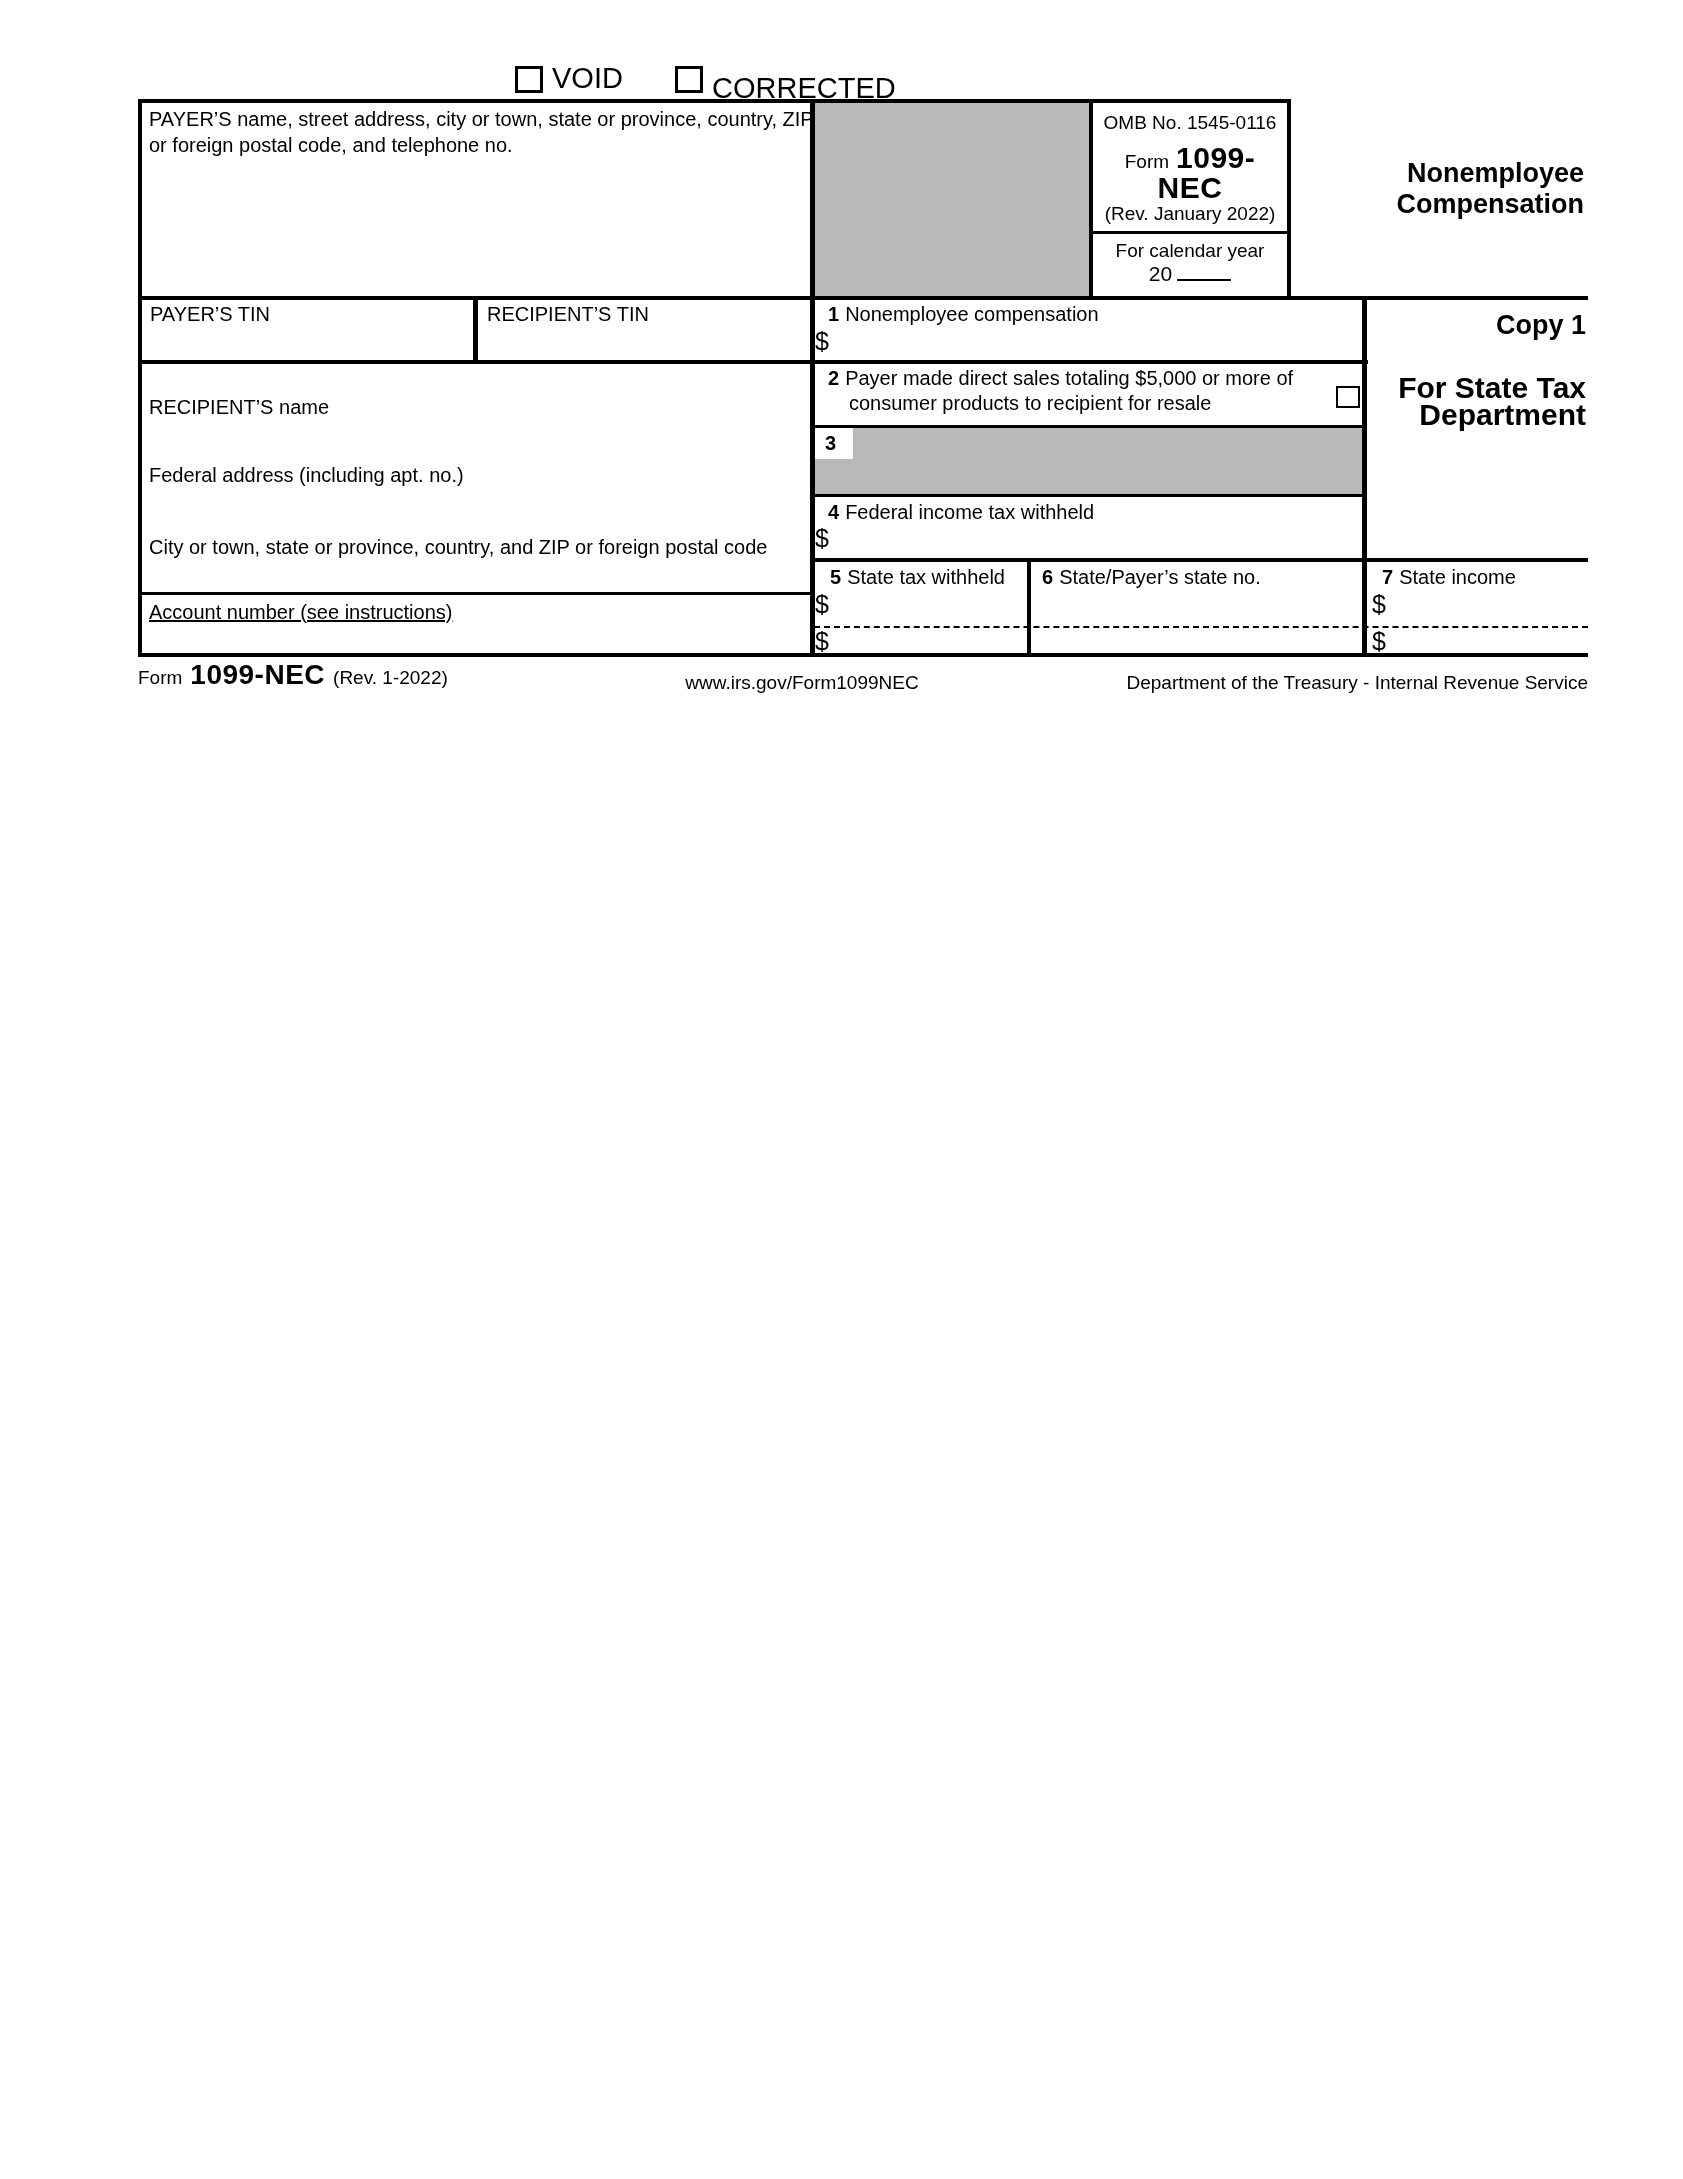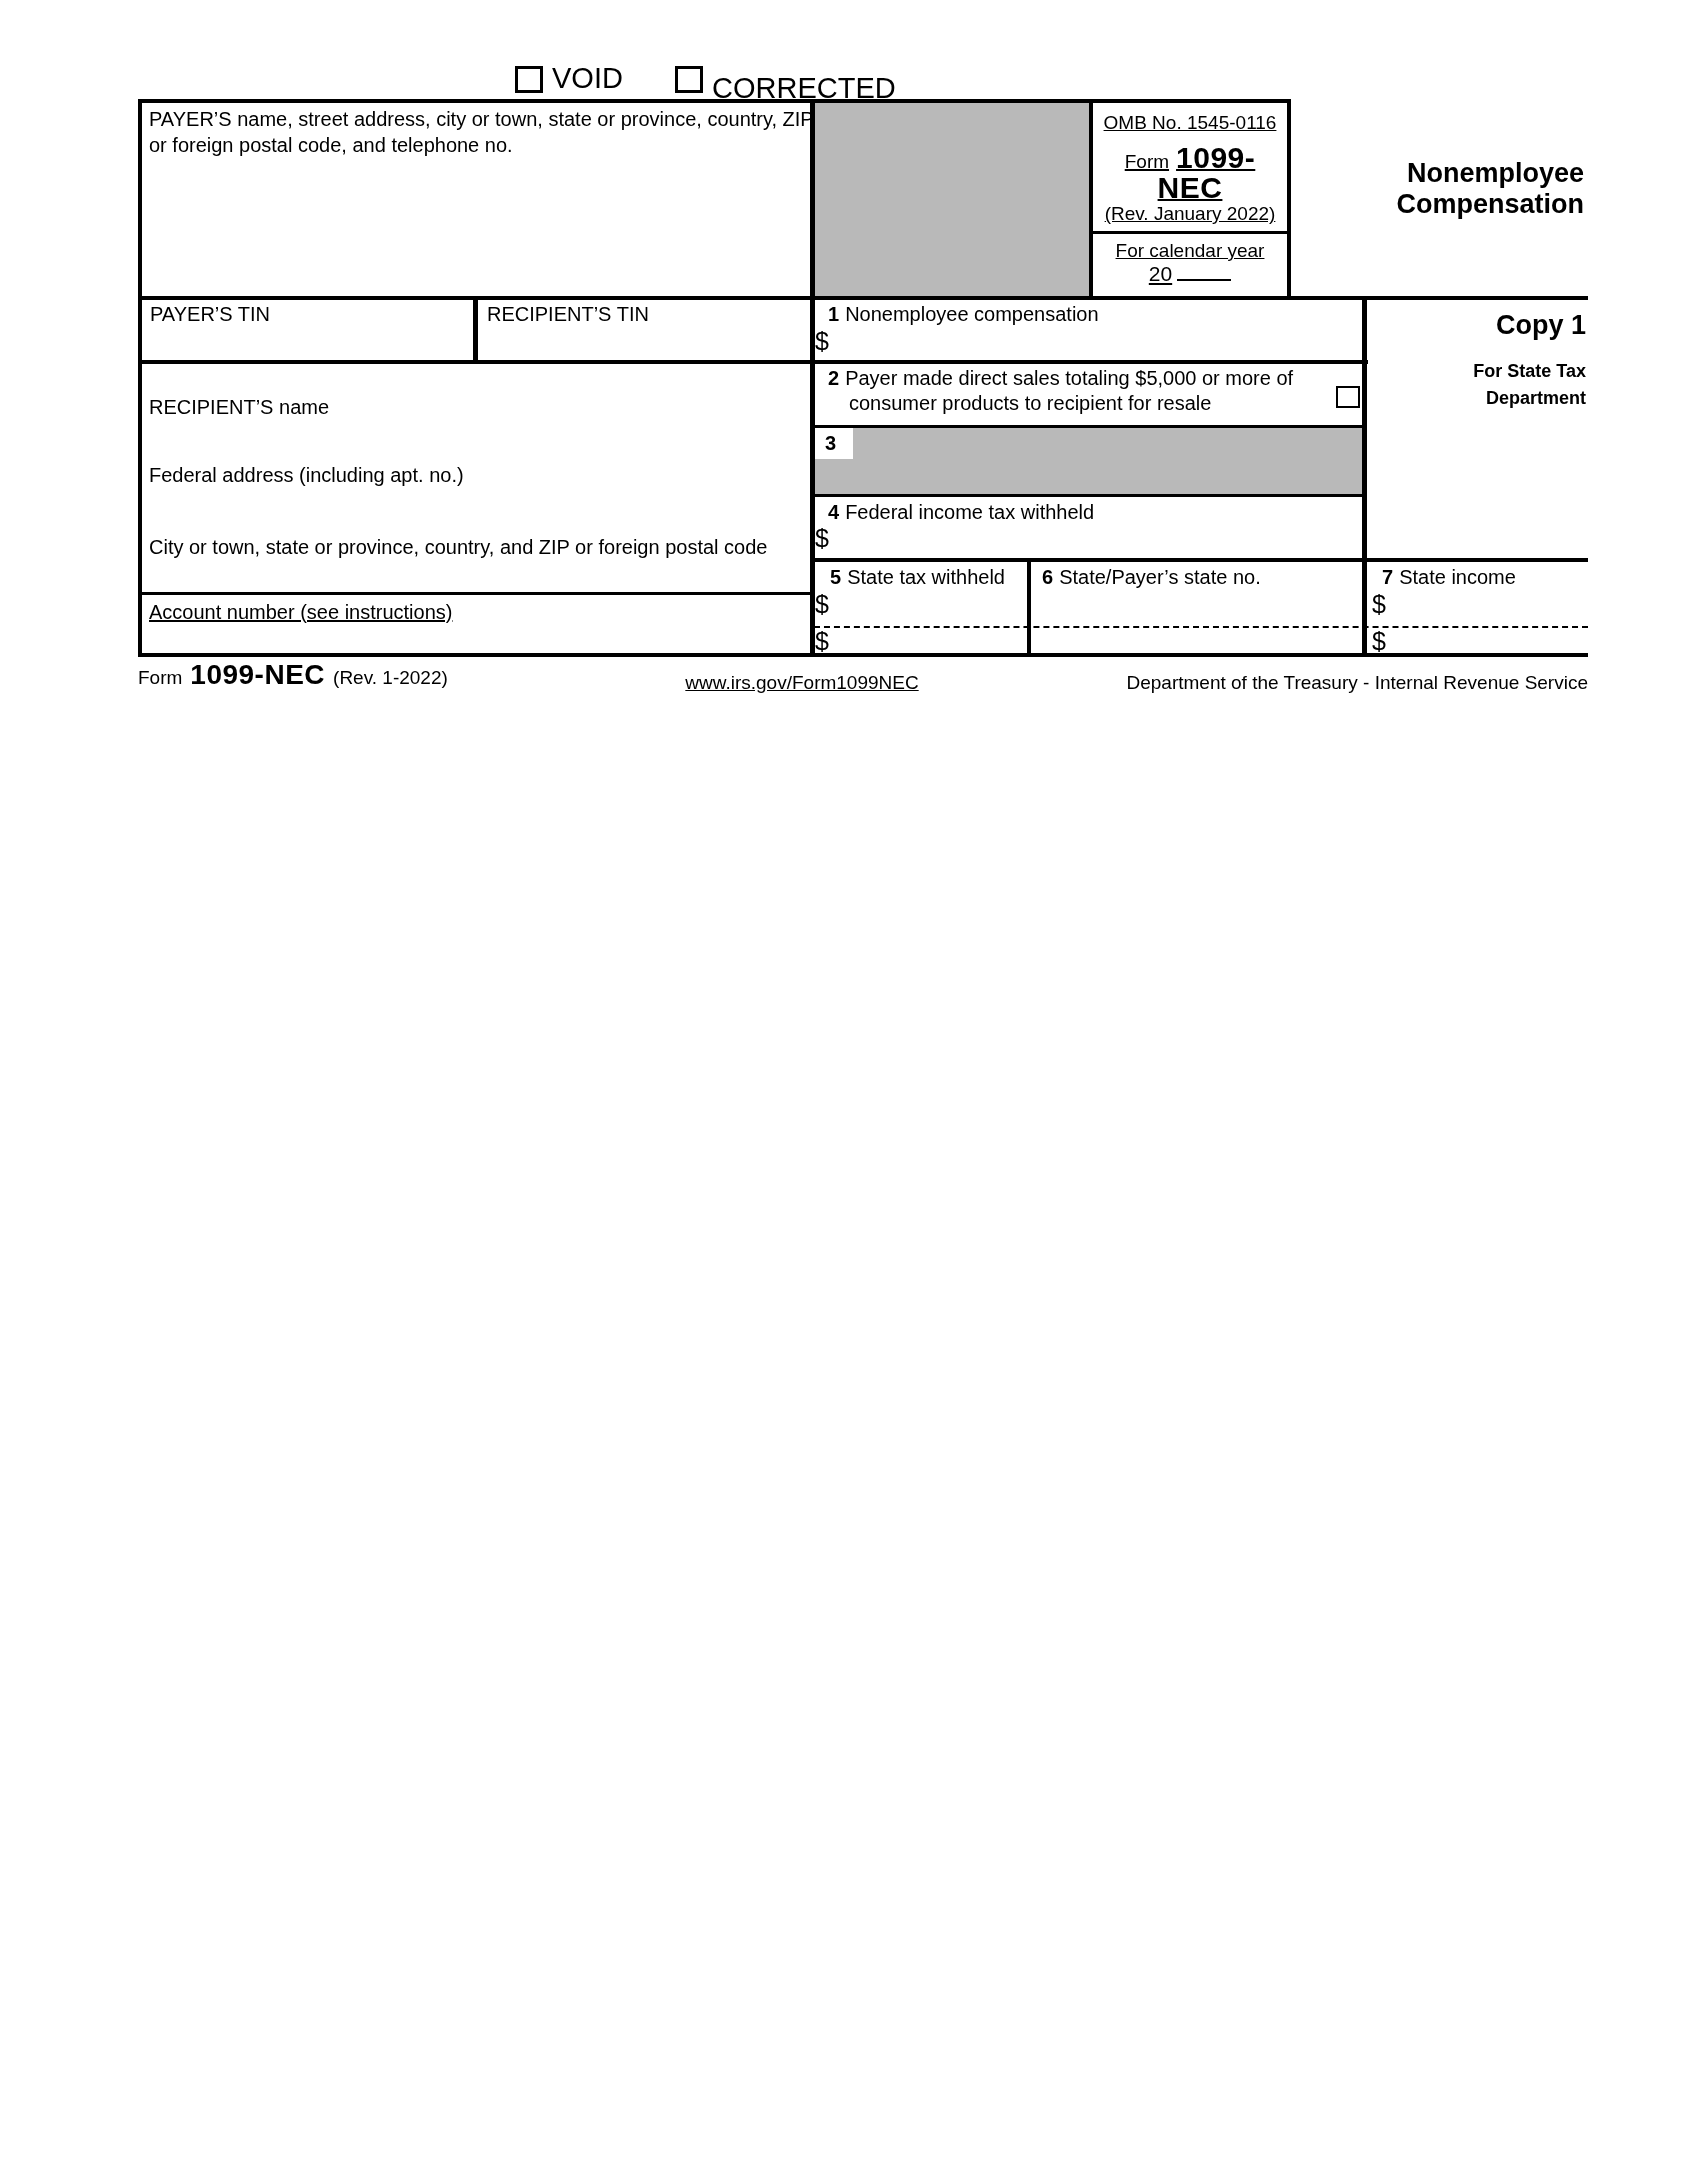--- a/index.html
+++ b/index.html
@@ -3,32 +3,32 @@
 <meta charset="utf-8">
 <style>
   html,body{margin:0;padding:0;background:#fff;}
   .page{position:relative;width:1683px;height:2179px;background:#ffffff;
         font-family:"Liberation Sans",sans-serif;color:#000;overflow:hidden;}
   .hl,.vl{position:absolute;background:#000;}
   .gray{position:absolute;}
   .dashed{position:absolute;height:0;border-top:2px dashed #000;}
   .lbl{position:absolute;font-size:20px;line-height:26px;}
   .sm{font-size:19px;line-height:23px;}
-  .ctr{text-align:center;text-decoration:underline;}
+  .ctr{text-align:center;}
   .rt{text-align:right;}
   .b{font-weight:bold;}
   .numlbl .n{font-weight:bold;}
   .numlbl .t{margin-left:6px;}
   .dollar{position:absolute;font-size:25px;line-height:26px;}
   .cb{position:absolute;background:#fff;border:3px solid #000;width:22px;height:21px;}
   .cb2{position:absolute;background:#fff;border:2px solid #000;width:20px;height:18px;}
   .cblbl{position:absolute;font-size:29px;line-height:32px;}
   .title{position:absolute;font-size:27px;line-height:31px;font-weight:bold;text-align:right;}
   .copy{position:absolute;font-size:27px;line-height:30px;font-weight:bold;}
-  .copysub{position:absolute;font-size:18px;line-height:27px;font-weight:bold;}
+  .copysub{position:absolute;font-size:30px;line-height:27px;font-weight:bold;margin-top:16px;}
   .blank{display:inline-block;width:54px;height:19px;border-bottom:2px solid #000;margin-left:5px;}
   .field{position:absolute;background:transparent;}
   .fw{font-size:19px;}
   .fnum-big{font-size:30px;font-weight:bold;margin-left:7px;letter-spacing:0.5px;}
   .fnum-foot{font-size:28px;font-weight:bold;margin:0 8px;letter-spacing:0.5px;}
 </style>
 </head>
 <body>
 
 <div class="page">

